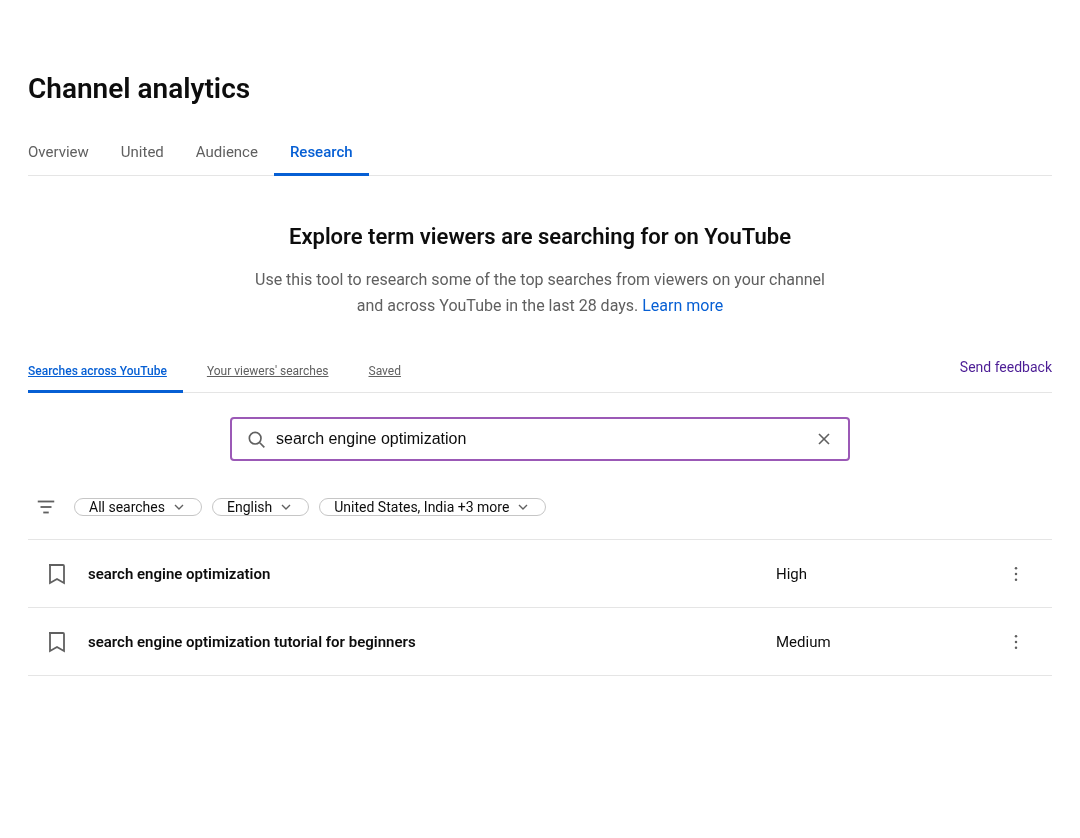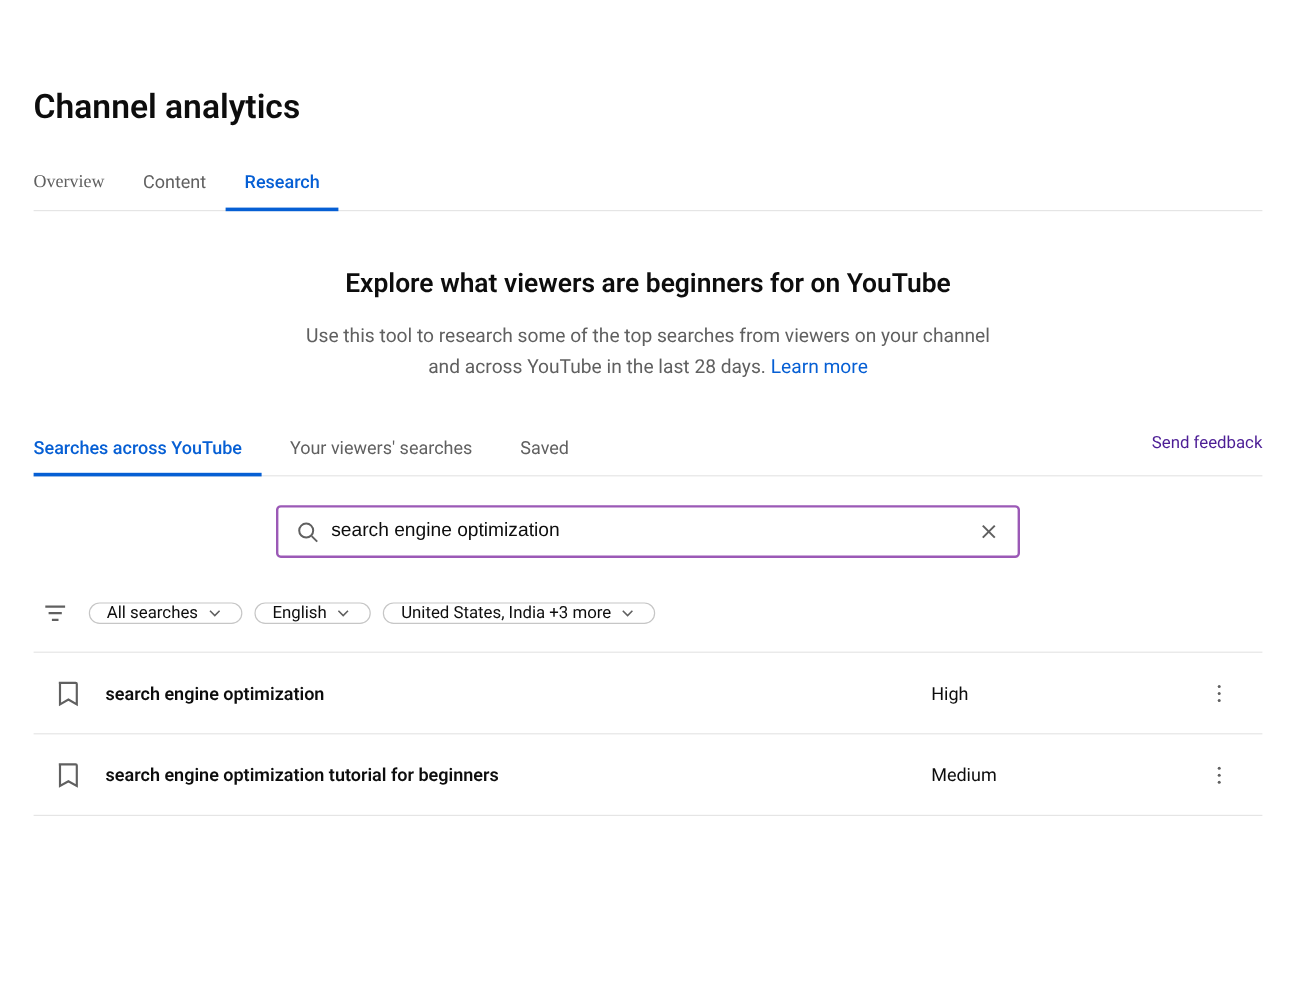--- a/index.html
+++ b/index.html
@@ -38,21 +38,20 @@
       color: #606060;
       cursor: pointer;
       border-bottom: 3px solid transparent;
       margin-bottom: -1px;
       text-decoration: none;
       display: inline-block;
     }
 
     .tab-item:first-child {
       padding-left: 0;
-      font-family: Liberation Serif, serif;
     }
 
     .tab-item.active {
       color: #065fd4;
       border-bottom: 3px solid #065fd4;
       font-weight: 500;
     }
 
     .hero-section {
       text-align: center;
@@ -83,25 +82,26 @@
       display: flex;
       align-items: center;
       border-bottom: 1px solid #e5e5e5;
       margin-bottom: 24px;
       position: relative;
     }
 
     .sub-tab-item {
       padding: 10px 16px 12px 0;
       margin-right: 24px;
-      font-size: 15px;
+      font-size: 12px;
       color: #606060;
       cursor: pointer;
       border-bottom: 3px solid transparent;
       margin-bottom: -1px;
+      text-decoration: underline;
     }
 
     .sub-tab-item.active {
       color: #065fd4;
       border-bottom: 3px solid #065fd4;
       font-weight: 500;
     }
 
     .send-feedback {
       margin-left: auto;
@@ -260,26 +260,27 @@
   </style>
 </head>
 <body>
 
 <div class="page-container">
 
   <h1 class="page-title">Channel analytics</h1>
 
   <nav class="tabs-nav">
     <span class="tab-item">Overview</span>
-    <span class="tab-item">Content</span>
+    <span class="tab-item">United</span>
+    <span class="tab-item">Audience</span>
     <span class="tab-item active">Research</span>
   </nav>
 
   <div class="hero-section">
-    <h2 class="hero-title">Explore what viewers are beginners for on YouTube</h2>
+    <h2 class="hero-title">Explore term viewers are searching for on YouTube</h2>
     <p class="hero-desc">
       <span>Use this tool to research some of the top searches from viewers on your channel and across YouTube in the last 28 days.</span>
       <a href="#">Learn more</a>
     </p>
   </div>
 
   <div class="sub-tabs">
     <span class="sub-tab-item active">Searches across YouTube</span>
     <span class="sub-tab-item">Your viewers' searches</span>
     <span class="sub-tab-item">Saved</span>

